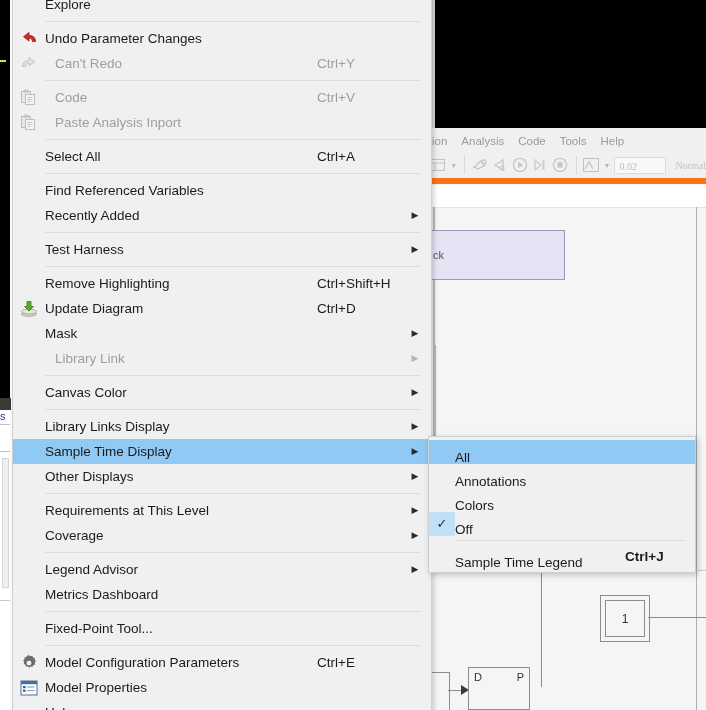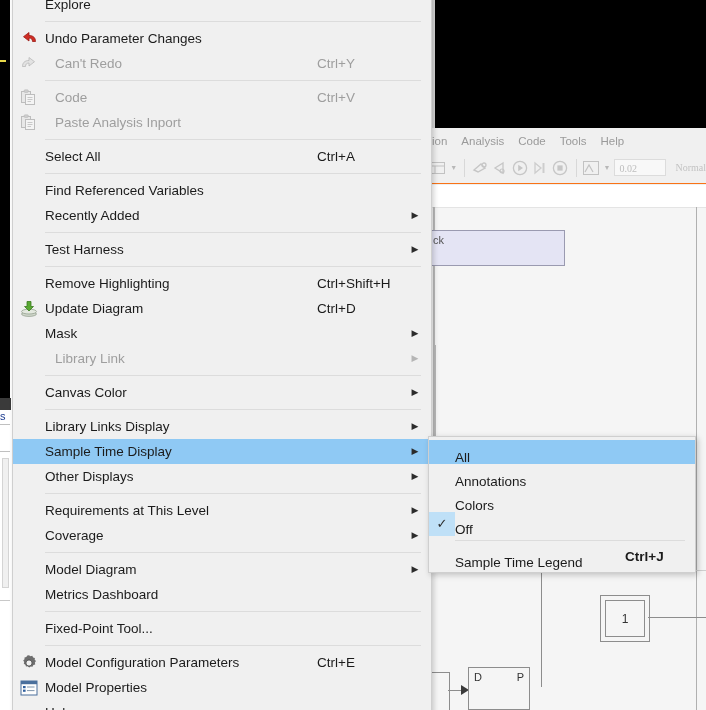--- a/index.html
+++ b/index.html
@@ -28,21 +28,21 @@
     position: absolute; left: 430px; top: 130px; width: 276px; height: 22px;
     background: #f0f0f0;
     display: flex; align-items: center; gap: 14px;
     padding-left: 2px;
     font-size: 11.5px; color: #9a9a9a;
     box-sizing: border-box;
   }
   .sim-toolbar {
     position: absolute; left: 430px; top: 152px; width: 276px; height: 32px;
     background: #f0f0f0;
-    border-bottom: 1px solid #f97316;
+    border-bottom: 6px solid #f97316;
     display: flex; align-items: center; gap: 4px;
     box-sizing: border-box;
   }
   .tb-sep { width: 1px; height: 18px; background: #d8d8d8; margin: 0 3px; }
   .tb-ico {
     width: 20px; height: 20px; display: inline-flex;
     align-items: center; justify-content: center;
     color: #c2c2c2;
   }
   .tb-caret { font-size: 7px; color: #b8b8b8; }
@@ -66,23 +66,23 @@
   }
   .canvas-left-rule {
     position: absolute; left: 433px; top: 207px; width: 2px; height: 250px;
     background: #b9b9b9;
   }
   .canvas-right-rule {
     position: absolute; left: 696px; top: 207px; width: 1px; height: 503px;
     background: #b0b0b0;
   }
   .blk-lavender {
-    position: absolute; left: 428px; top: 230px; width: 137px; height: 36px;
+    position: absolute; left: 428px; top: 230px; width: 137px; height: 50px;
     background: #e4e4f4; border: 1px solid #9a9ab0;
-    font-size: 11px; color: #555; padding: 3px 0 0 4px; box-sizing: border-box;
+    font-size: 11px; color: #555; padding: 18px 0 0 4px; box-sizing: border-box;
     overflow: hidden; white-space: nowrap;
   }
   .blk-inport {
     position: absolute; left: 600px; top: 595px; width: 48px; height: 45px;
     border: 1px solid #8d8d8d; background: #f5f5f5;
   }
   .blk-inport .inner {
     position: absolute; left: 4px; top: 4px; right: 4px; bottom: 4px;
     border: 1px solid #8d8d8d;
     display: flex; align-items: center; justify-content: center;
@@ -469,21 +469,21 @@
       </div>
       <div class="mi">
         <span class="ico"></span>
         <span class="lbl">Coverage</span>
         <span class="acc"></span>
         <span class="arw">▶</span>
       </div>
       <div class="sep"></div>
       <div class="mi">
         <span class="ico"></span>
-        <span class="lbl">Model Diagram</span>
+        <span class="lbl">Legend Advisor</span>
         <span class="acc"></span>
         <span class="arw">▶</span>
       </div>
       <div class="mi">
         <span class="ico"></span>
         <span class="lbl">Metrics Dashboard</span>
         <span class="acc"></span>
         <span class="arw"></span>
       </div>
       <div class="sep"></div>

